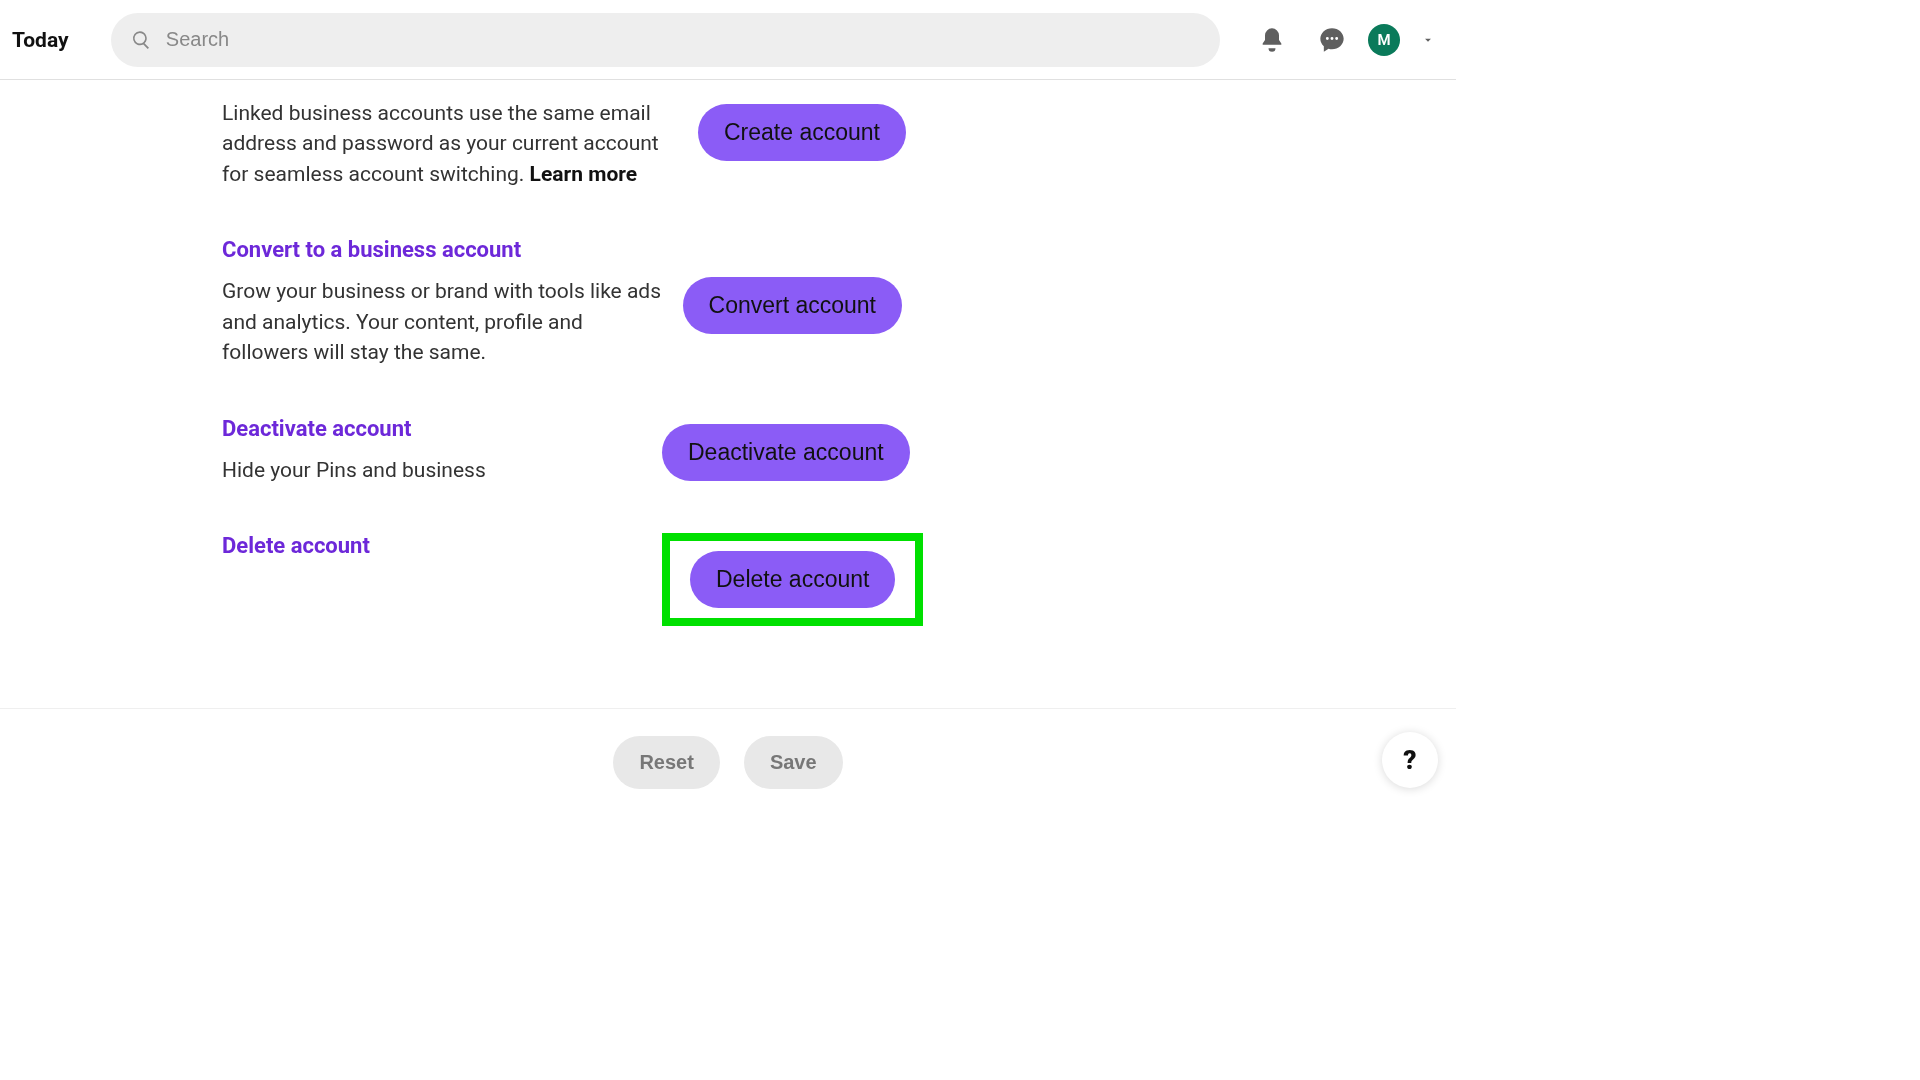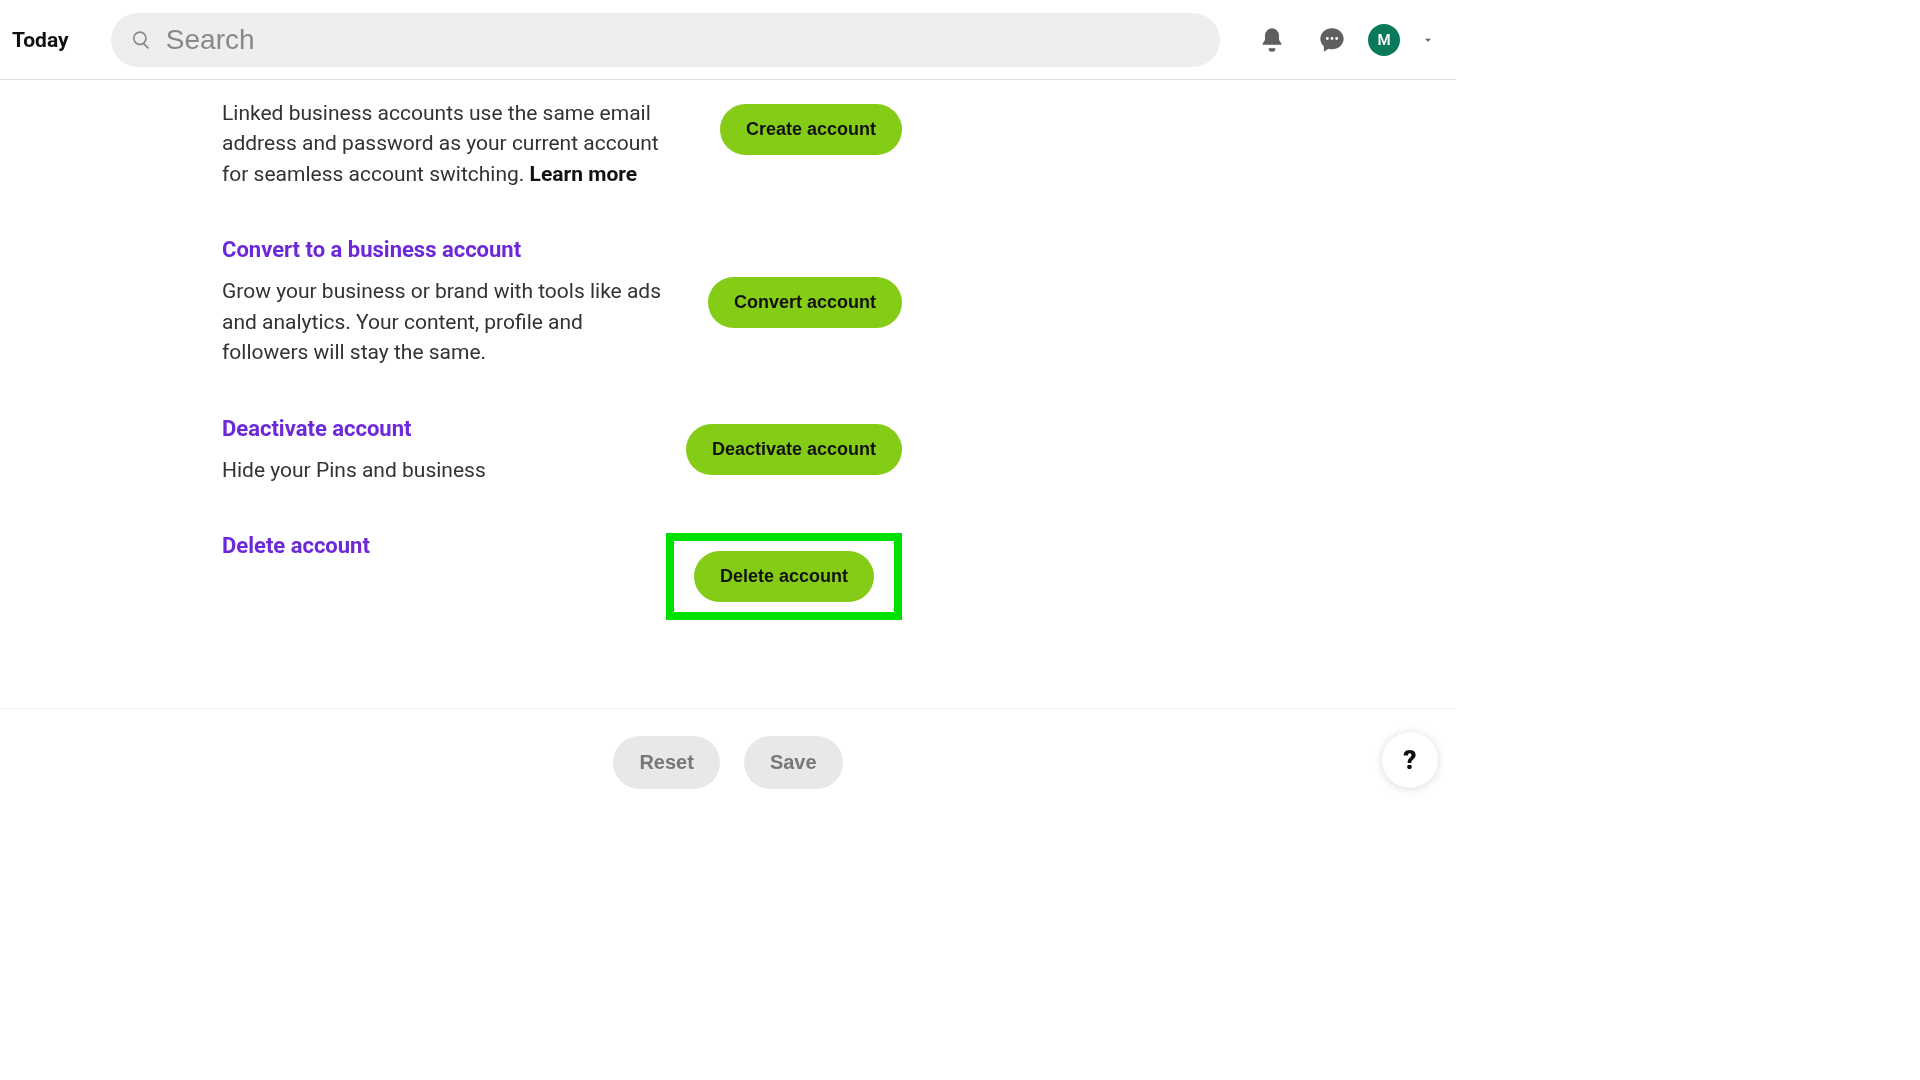--- a/index.html
+++ b/index.html
@@ -46,21 +46,21 @@
     .search-icon {
       width: 22px;
       height: 22px;
       fill: #888;
       margin-right: 14px;
     }
     .search-input {
       border: none;
       background: transparent;
       outline: none;
-      font-size: 28px;
+      font-size: 20px;
       color: #666;
       width: 100%;
     }
     .search-input::placeholder {
       color: #888;
     }
     .header-icon-wrap {
       width: 48px;
       height: 48px;
       display: flex;
@@ -126,26 +126,26 @@
       font-size: 21px;
       line-height: 1.45;
       color: #333;
     }
     .learn-more {
       font-weight: 700;
       color: #111;
       cursor: pointer;
     }
     .pill-button {
-      background: #84cc16;
+      background: #8b5cf6;
       border: none;
       border-radius: 32px;
       padding: 15px 26px;
-      font-size: 18px;
-      font-weight: 700;
+      font-size: 23px;
+      font-weight: 400;
       color: #111;
       cursor: pointer;
       white-space: nowrap;
     }
     .linked-desc-wrap {
       flex: 0 0 440px;
       padding-top: 0;
       margin-top: 18px;
     }
     .section.linked {

